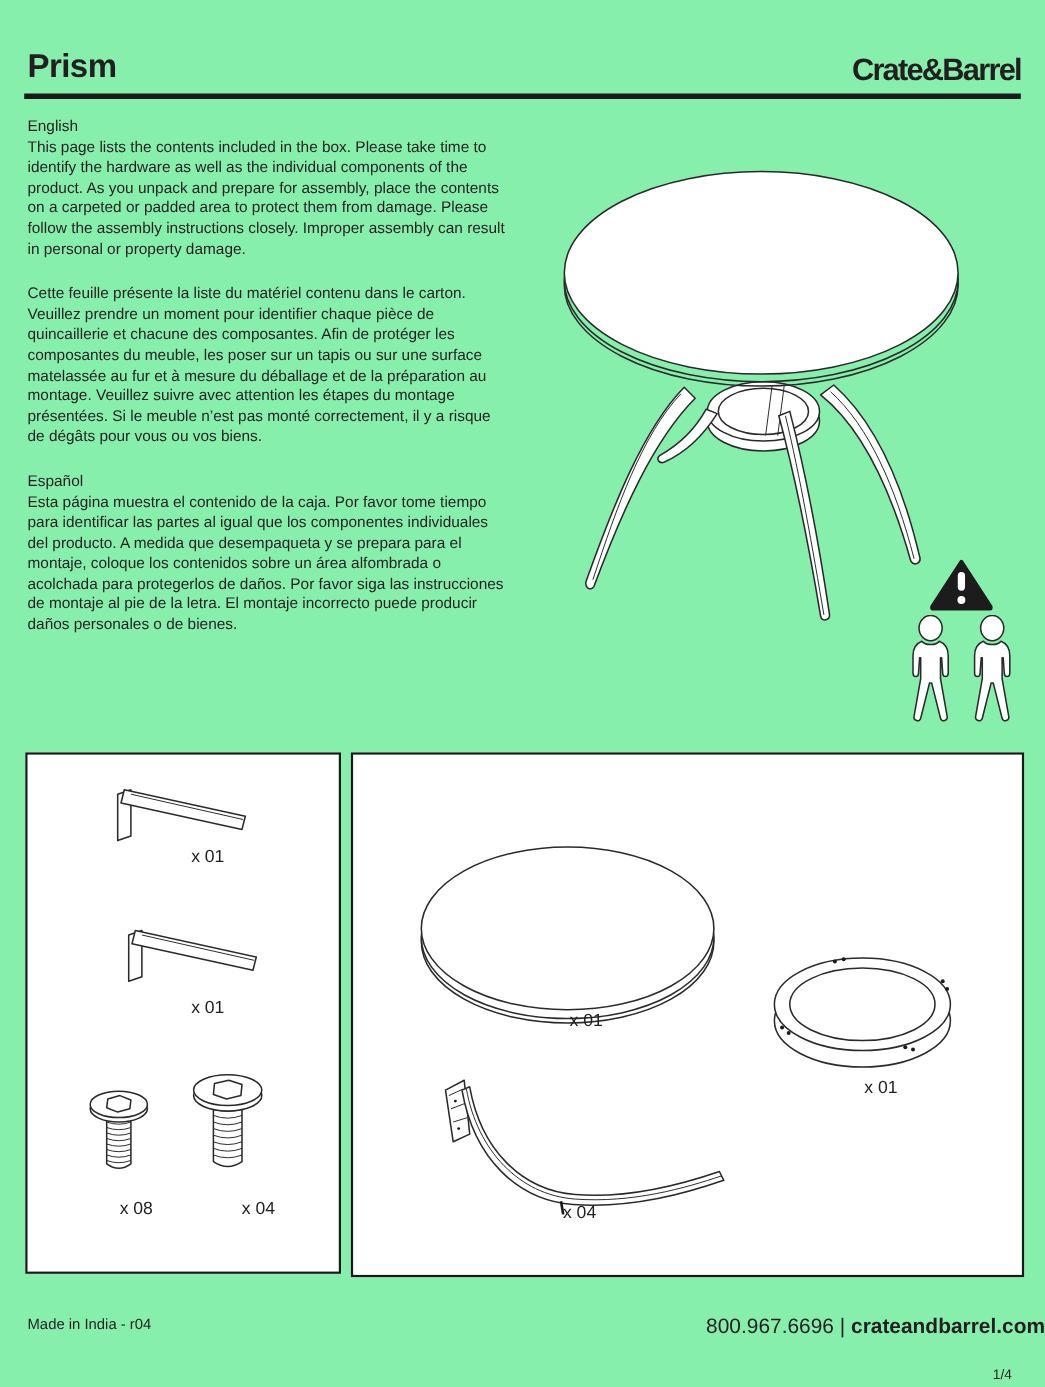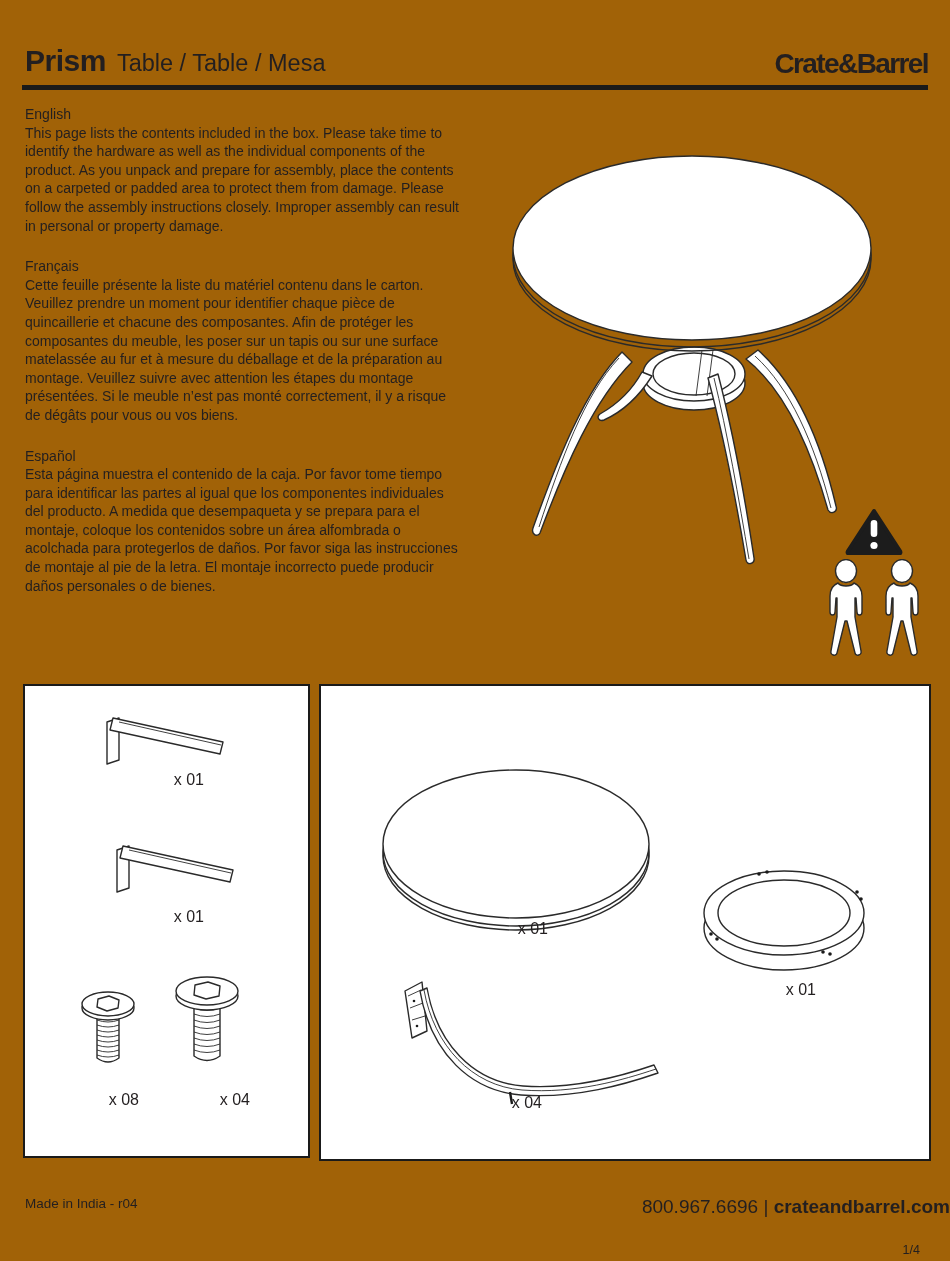--- a/index.html
+++ b/index.html
@@ -1,17 +1,17 @@
 <!DOCTYPE html>
 <html><head>
 <meta charset="utf-8">
 <style>
   html,body{margin:0;padding:0;background:#e8e8e8;}
   #page{
-    position:relative;width:950px;height:1261px;background:#a16207;
+    position:relative;width:950px;height:1261px;background:#86efac;
     font-family:"Liberation Sans","DejaVu Sans",sans-serif;color:#231f20;
     margin:0 auto;overflow:hidden;
   }
   
   .title-row{position:absolute;left:25px;top:44px;display:flex;align-items:baseline;gap:11px;}
   .product-name{font-size:30px;font-weight:bold;letter-spacing:-0.5px;}
   .product-type{font-size:23.5px;font-weight:normal;letter-spacing:0;}
   .brand{position:absolute;right:22px;top:48px;font-size:28px;font-weight:bold;letter-spacing:-1.6px;}
   .header-rule{position:absolute;left:22px;top:85px;width:906px;height:5px;background:#1a1a1a;}
   
@@ -42,32 +42,30 @@
   .lnw{fill:#ffffff;stroke:#2a2a2a;stroke-width:1.4;stroke-linejoin:round;stroke-linecap:round;}
   .thin{fill:none;stroke:#2a2a2a;stroke-width:0.9;}
 </style>
 </head>
 <body>
 
 <div id="page">
 
   <div class="title-row">
     <span class="product-name">Prism</span>
-    <span class="product-type">Table / Table / Mesa</span>
   </div>
   <div class="brand">Crate&amp;Barrel</div>
   <div class="header-rule"></div>
 
   <div class="text-col">
     <div class="lang-section">
       <p class="lang-heading">English</p>
       <p class="lang-body">This page lists the contents included in the box.  Please take time to identify the hardware as well as the individual components of the product. As you unpack and prepare for assembly, place the contents on a carpeted or padded area to protect them from damage. Please follow the assembly instructions closely. Improper assembly can result in personal or property damage.</p>
     </div>
     <div class="lang-section">
-      <p class="lang-heading">Français</p>
       <p class="lang-body">Cette feuille présente la liste du matériel contenu dans le carton. Veuillez prendre un moment pour identifier chaque pièce de quincaillerie et chacune des composantes. Afin de protéger les composantes du meuble, les poser sur un tapis ou sur une surface matelassée au fur et à mesure du déballage et de la préparation au montage. Veuillez suivre avec attention les étapes du montage présentées. Si le meuble n’est pas monté correctement, il y a risque de dégâts pour vous ou vos biens.</p>
     </div>
     <div class="lang-section">
       <p class="lang-heading">Español</p>
       <p class="lang-body">Esta página muestra el contenido de la caja. Por favor tome tiempo para identificar las partes al igual que los componentes individuales del producto. A medida que desempaqueta y se prepara para el montaje, coloque los contenidos sobre un área alfombrada o acolchada para protegerlos de daños. Por favor siga las instrucciones de montaje al pie de la letra. El montaje incorrecto puede producir daños personales o de bienes.</p>
     </div>
   </div>
 
   <svg class="table-illus" width="480" height="450" viewBox="0 0 480 450">
 

